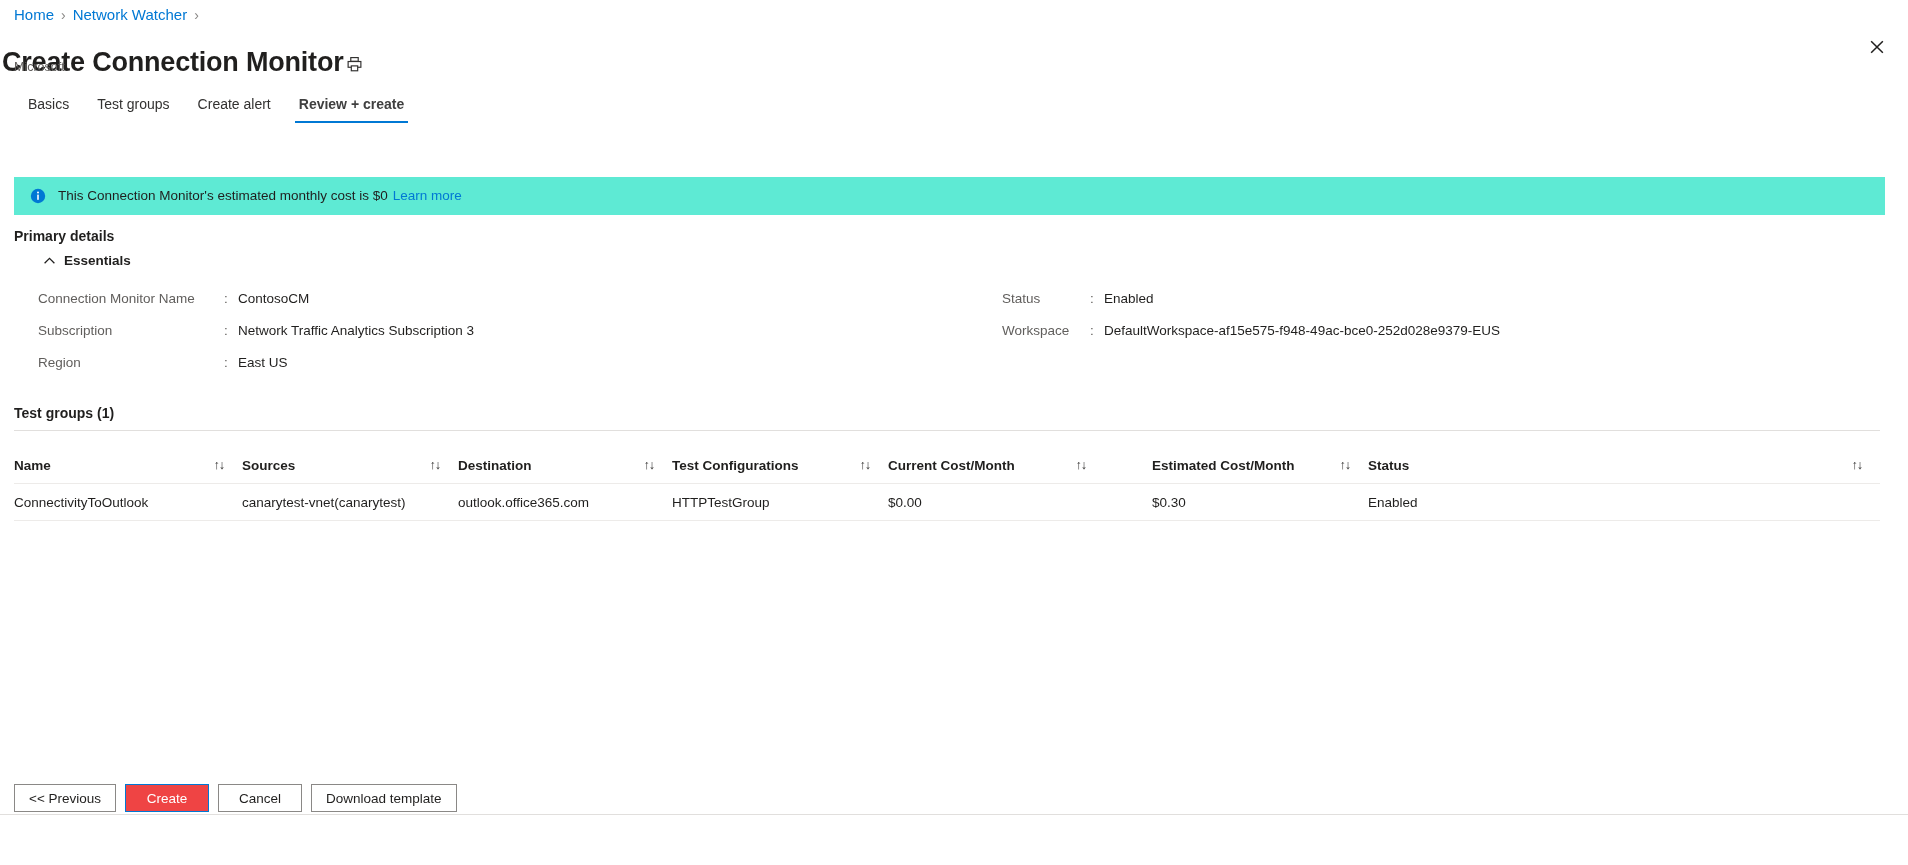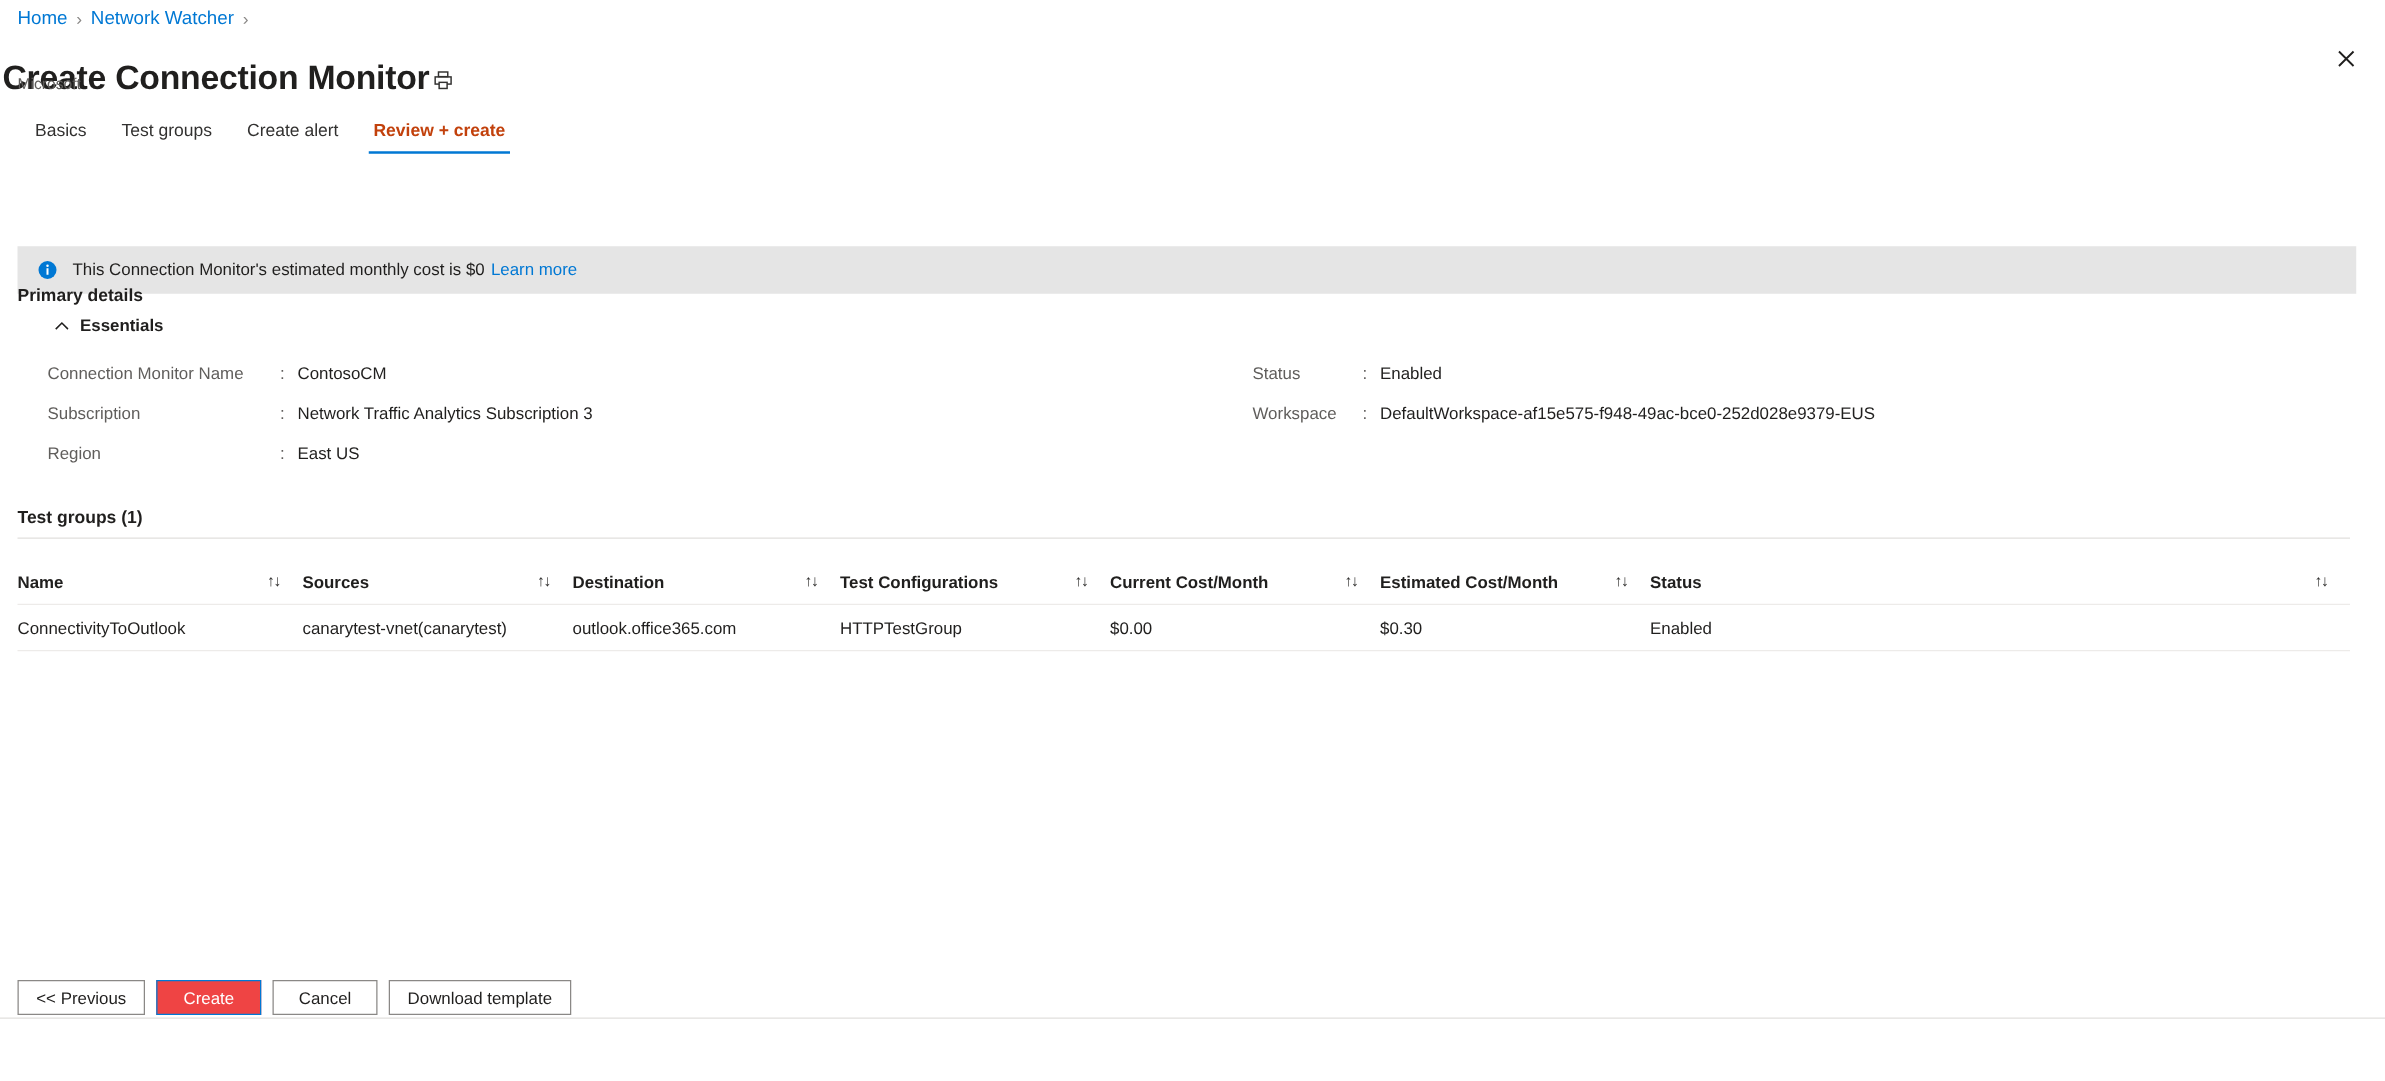--- a/index.html
+++ b/index.html
@@ -56,32 +56,32 @@
     position: absolute; left: 14px; top: 88px;
     display: flex; align-items: flex-end; gap: 0;
   }
   .tab {
     position: relative;
     padding: 8px 14px 11px 14px;
     font-size: 14px; color: #323130;
     cursor: pointer; white-space: nowrap; background: transparent;
     border: none; font-family: inherit;
   }
-  .tab.active { font-weight: bold; color: #c2410c; }
+  .tab.active { font-weight: bold; color: #404040; }
   .tab.active::after {
     content: ""; position: absolute; left: 10px; right: 10px; bottom: 0;
     height: 2px; background: #0078d4;
   }
 
   
   .info-banner {
     position: absolute; left: 14px; top: 177px;
     width: 1871px; height: 38px;
-    background: #e5e5e5;
-    display: flex; align-items: center; padding-left: 16px; margin-top: 20px;
+    background: #5eead4;
+    display: flex; align-items: center; padding-left: 16px;
   }
   .info-icon {
     width: 16px; height: 16px; flex: none; margin-right: 12px;
     display: flex; align-items: center; justify-content: center;
   }
   .info-text { font-size: 13.5px; color: #201f1e; line-height: 18px; }
   .learn-more { color: #0078d4; cursor: pointer; }
 
   
   .section-title {
@@ -145,21 +145,21 @@
   }
   .td {
     font-size: 13.5px; color: #201f1e; white-space: nowrap;
     overflow: hidden; text-overflow: ellipsis; padding-right: 18px;
   }
   .col-0 { width: 228px; flex: none; }
   .col-1 { width: 216px; flex: none; }
   .col-2 { width: 214px; flex: none; }
   .col-3 { width: 216px; flex: none; }
   .col-4 { width: 216px; flex: none; }
-  .col-5 { width: 216px; flex: none; }
+  .col-5 { width: 216px; flex: none; margin-left: 48px; }
   .col-6 { flex: 1 1 auto; min-width: 0; }
 
   
   .footer-rule {
     position: absolute; left: 0; top: 814px;
     width: 1908px; height: 1px; background: #e1dfdd;
   }
   .footer {
     position: absolute; left: 14px; top: 784px;
     display: flex; align-items: center; gap: 9px;

